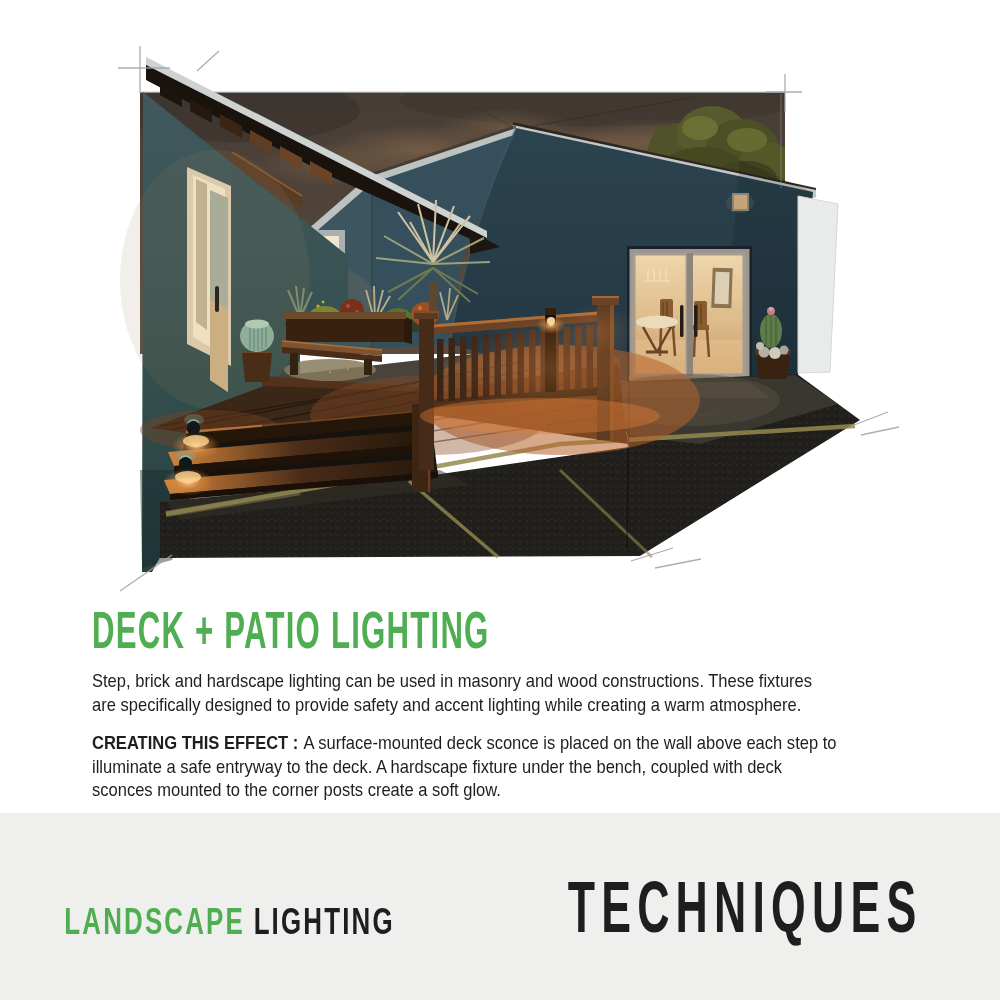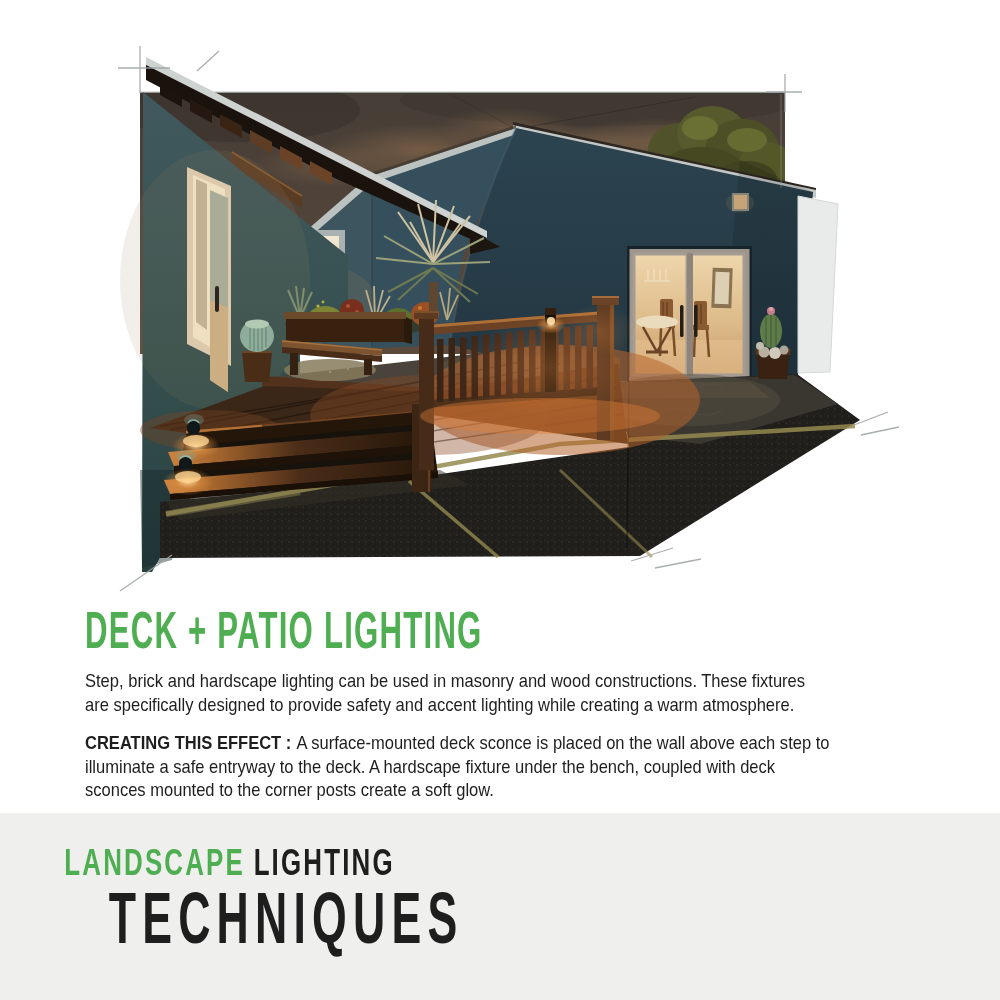--- a/index.html
+++ b/index.html
@@ -2,35 +2,35 @@
 <html style="--accent-green: #4fae51; --text-dark: #1e1e1e; --footer-bg: #efefee; --page-bg: #ffffff;"><head>
 <meta charset="utf-8">
 <style>
   html,body{margin:0;padding:0;}
   body{
     width:1000px;height:1000px;position:relative;overflow:hidden;
     background:var(--page-bg,#ffffff);
     font-family:"Liberation Sans", sans-serif;
   }
   .hero{position:absolute;left:0;top:0;}
-  .content{position:absolute;left:85px;top:606px;width:830px;color:var(--text-dark,#1e1e1e);}
+  .content{position:absolute;left:92px;top:606px;width:830px;color:var(--text-dark,#1e1e1e);}
   .content h1{
     margin:0;font-size:52px;font-weight:700;letter-spacing:2px;line-height:48px;
     color:var(--accent-green,#4fae51);
     transform:scaleX(.60);transform-origin:0 0;white-space:nowrap;
   }
   .para{margin-top:15px;font-size:19px;line-height:23.5px;
     transform:scaleX(.87);transform-origin:0 0;width:954px;}
   .para .pl{display:block;white-space:nowrap;}
   .para b{font-weight:700;}
   .para .rest{margin-left:6px;}
   .footer{
     position:absolute;left:0;top:813px;width:1000px;height:187px;
     background:var(--footer-bg,#efefee);
-    display:flex;flex-direction:column;align-items:flex-start;
+    display:flex;flex-direction:row;align-items:center;
   }
   .brand-line{
     margin-top:30px;font-size:36px;font-weight:700;letter-spacing:3px;line-height:40px;
     color:var(--text-dark,#1c1c1c);white-space:nowrap;
     transform:scaleX(.72);transform-origin:50% 0;
   }
   .brand-line .green{color:var(--accent-green,#4fae51);}
   .brand-line .dark{margin-left:12px;}
   .brand-main{
     margin-top:0;font-size:72px;font-weight:700;letter-spacing:10px;line-height:70px;

